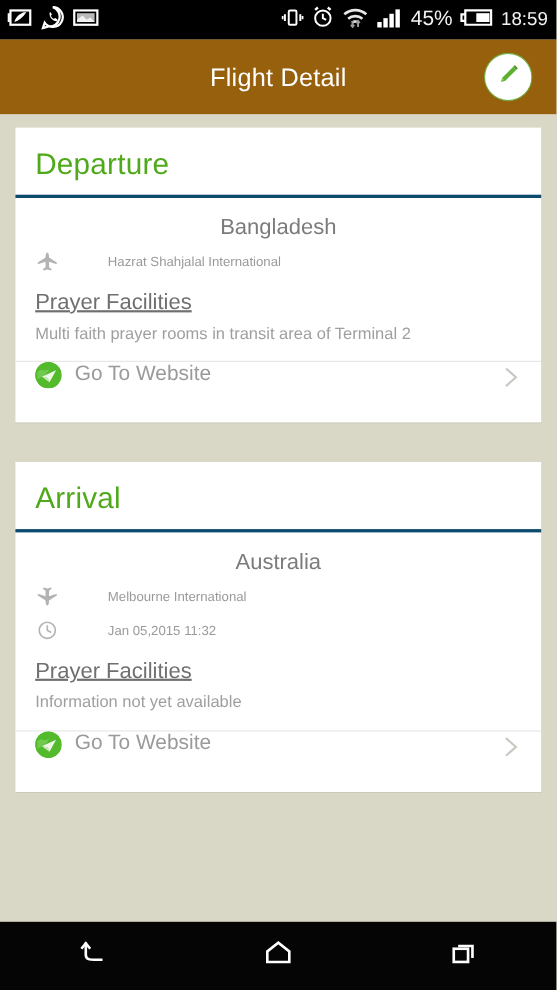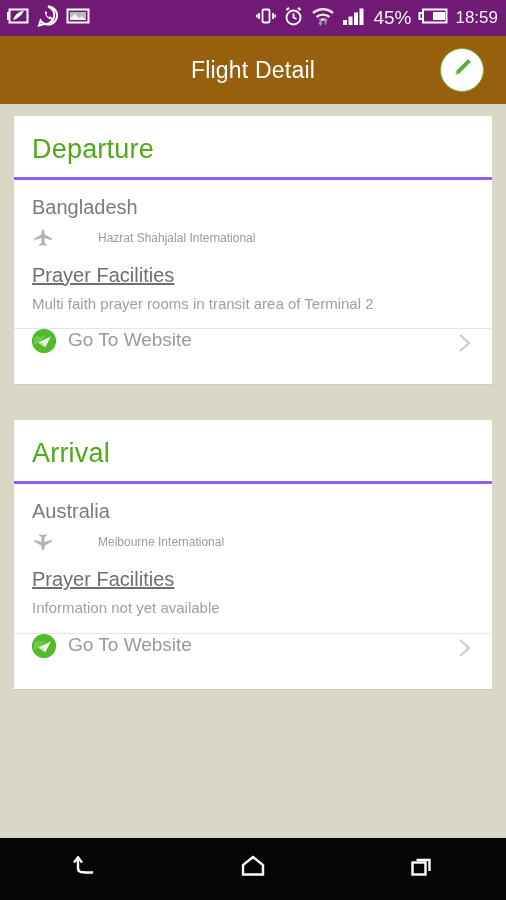--- a/index.html
+++ b/index.html
@@ -7,21 +7,21 @@
   html, body {
     width: 506px; height: 900px;
     font-family: "Liberation Sans", sans-serif;
     background: #d9d7c5;
     overflow: hidden;
   }
   .screen { position: relative; width: 506px; height: 900px; }
 
   
   .statusbar {
-    height: 36px; background: #701a75; color: #ffffff;
+    height: 36px; background: #000000; color: #ffffff;
     display: flex; align-items: center; justify-content: space-between;
     padding: 0 8px 0 6px;
   }
   .sb-left, .sb-right { display: flex; align-items: center; }
   .sb-left > * { margin-right: 7px; }
   .sb-right > * { margin-left: 7px; }
   .sb-text { font-size: 17px; letter-spacing: 0px; color: #f2f2f2; }
   .sb-pct { font-size: 19px; color: #f2f2f2; }
   .ico { display: block; }
 
@@ -48,28 +48,28 @@
     padding: 12px 14px 0 14px;
     overflow: hidden;
   }
   .card {
     background: #ffffff;
     margin-bottom: 36px;
     box-shadow: 0 1px 0 rgba(0,0,0,0.06);
   }
   .card-title-row {
     padding: 18px 18px 12px 18px;
-    border-bottom: 3px solid #8b5cf6;
+    border-bottom: 3px solid #0c4a6e;
   }
   .card-title {
     color: #4fa91a; font-size: 27px; font-weight: 400; letter-spacing: 0.2px;
   }
   .card-body { padding: 16px 18px 14px 18px; }
   .country {
-    color: #7b7b7b; font-size: 20px; font-weight: 400; margin-bottom: 9px;
+    color: #7b7b7b; font-size: 20px; font-weight: 400; margin-bottom: 9px; text-align: center;
   }
   .line {
     display: flex; align-items: center; margin-bottom: 11px;
   }
   .line-ico {
     width: 22px; min-width: 22px; height: 20px;
     display: flex; align-items: center; justify-content: center;
     margin-right: 8px;
   }
   .line-text { color: #9a9a9a; font-size: 12px; margin-left: 36px; }
@@ -238,20 +238,29 @@
 
         <div class="line">
           <span class="line-ico">
             <svg width="20" height="20" viewBox="0 0 20 20">
               <path d="M10 18.4 C9 18.4 8.4 16.6 8.4 13.8 L1.4 9.4 L1.4 7.8 L8.4 10 L8.4 5 L6.2 3.4 L6.2 2 L10 3 L13.8 2 L13.8 3.4 L11.6 5 L11.6 10 L18.6 7.8 L18.6 9.4 L11.6 13.8 C11.6 16.6 11 18.4 10 18.4 Z" fill="#b3b3b3"></path>
             </svg>
           </span>
           <span class="line-text">Melbourne International</span>
         </div>
 
+        <div class="line">
+          <span class="line-ico">
+            <svg width="18" height="18" viewBox="0 0 18 18">
+              <circle cx="9" cy="9" r="7.3" fill="none" stroke="#b3b3b3" stroke-width="1.5"></circle>
+              <path d="M9 4.4 L9 9 L12.4 11" fill="none" stroke="#b3b3b3" stroke-width="1.5"></path>
+            </svg>
+          </span>
+          <span class="line-text">Jan 05,2015  11:32</span>
+        </div>
 
         <div class="facility-label">Prayer Facilities</div>
         <div class="facility-text">Information not yet available</div>
       </div>
       <div class="website-row">
         <span class="globe">
           <svg width="24" height="24" viewBox="0 0 24 24">
             <circle cx="12" cy="12" r="12" fill="#53bb2b"></circle>
             <path d="M2 9 C6 5 9 10 13 6 C10 13 6 13 2 16 Z" fill="#77cc55" opacity="0.85"></path>
             <path d="M6 13.5 L19 7.5 L13 18.5 L11.2 14.6 Z" fill="#eef7e6"></path>

